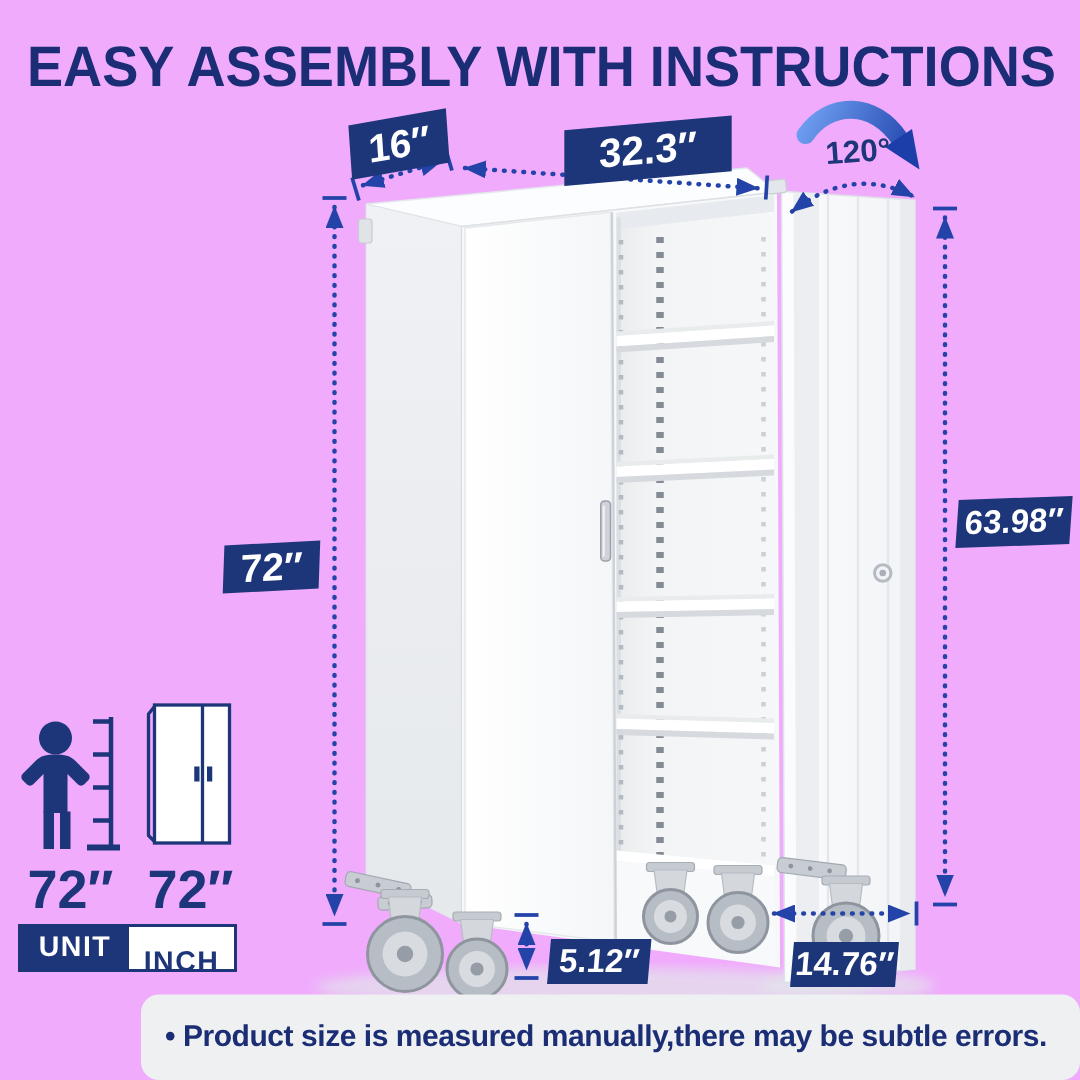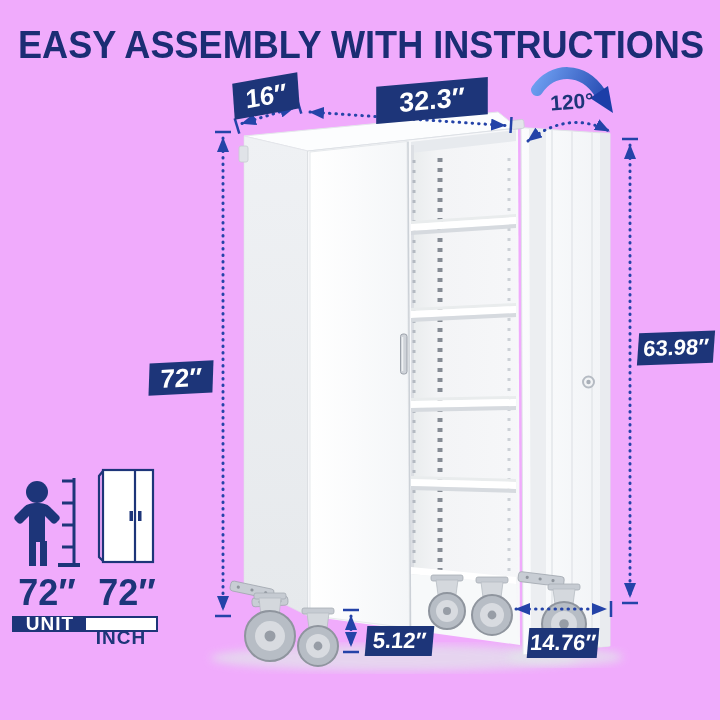--- a/index.html
+++ b/index.html
@@ -12,21 +12,21 @@
   .stage{position:absolute;inset:0;width:720px;height:720px;background:#f0abfc;}
   .title{position:absolute;top:24px;left:0;right:0;text-align:center;
     font-size:38px;font-weight:bold;color:var(--title-text,#1b2d74);
     transform:scaleX(.95);transform-origin:center;letter-spacing:0;white-space:nowrap;}
   .illu{position:absolute;inset:0;}
   .badge{position:absolute;background:var(--badge-bg,#1d3579);color:var(--badge-text,#fff);
     display:flex;align-items:center;justify-content:center;font-weight:bold;white-space:nowrap;}
   .angle-label{position:absolute;color:var(--navy,#1d3579);font-weight:bold;white-space:nowrap;}
   .legend-num{position:absolute;color:var(--navy,#1d3579);font-weight:bold;font-size:36px;
     text-align:center;white-space:nowrap;}
-  .unitbox{position:absolute;left:12px;top:616px;width:146px;height:16px;display:flex;
+  .unitbox{position:absolute;left:12px;top:616px;width:146px;height:32px;display:flex;
     border:2px solid var(--navy,#1d3579);background:#fff;}
   .unitbox .u-label{width:72px;background:var(--navy,#1d3579);color:#fff;display:flex;
     align-items:center;justify-content:center;font-weight:bold;font-size:19px;letter-spacing:1px;}
   .unitbox .u-value{flex:1;color:var(--navy,#1d3579);display:flex;align-items:center;
     justify-content:center;font-weight:bold;font-size:19px;letter-spacing:1px;margin-top:20px;}
   .footer{position:absolute;left:94px;top:663px;width:626px;height:57px;
     background:var(--footer-bg,#eef0f2);border-radius:12px;display:flex;align-items:center;}
   .footer .note{padding-left:16px;color:var(--footer-text,#1b2d74);font-size:20px;
     font-weight:bold;letter-spacing:-.3px;white-space:nowrap;}
 </style>
@@ -275,14 +275,17 @@
   <div class="badge" style="left:528px;top:628px;width:70px;height:30px;font-size:22px;transform:skewX(-5deg);">14.76″</div>
 
   <div class="legend-num" style="left:14px;top:572px;width:66px;">72″</div>
   <div class="legend-num" style="left:92px;top:572px;width:70px;">72″</div>
 
   <div class="unitbox">
     <div class="u-label">UNIT</div>
     <div class="u-value">INCH</div>
   </div>
 
+  <div class="footer">
+    <div class="note">• Product size is measured manually,there may be subtle errors.</div>
+  </div>
 
 </div>
 
 </body></html>

